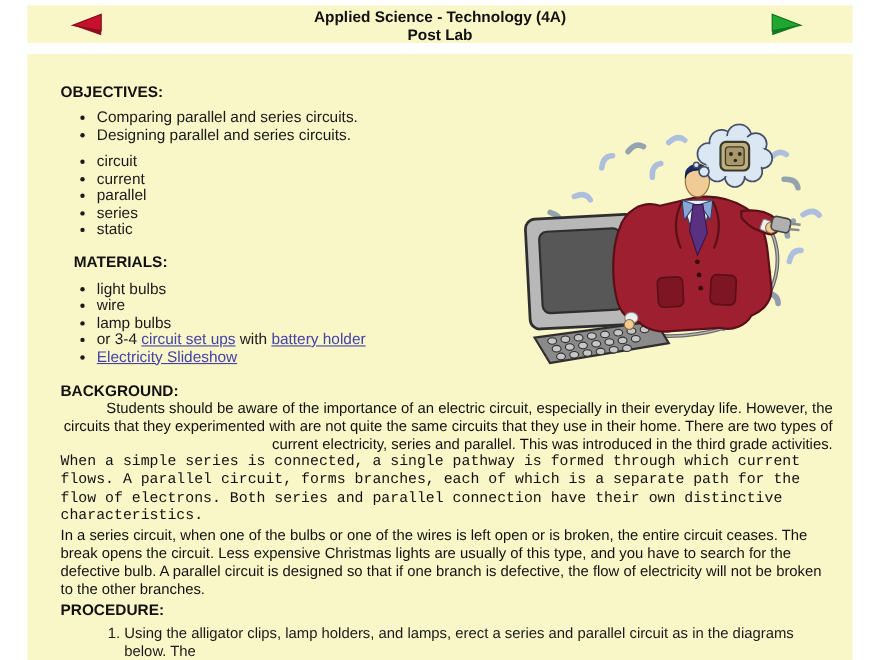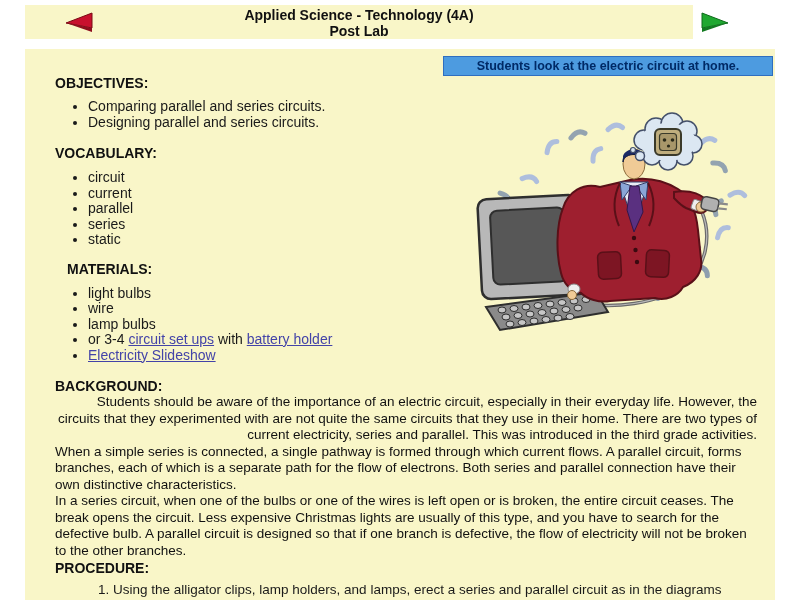--- a/index.html
+++ b/index.html
@@ -3,21 +3,21 @@
 <meta charset="utf-8">
 <style>
   html,body{margin:0;padding:0;}
   body{
     width:800px;height:600px;position:relative;overflow:hidden;
     background:#ffffff;
     font-family:"Liberation Sans", sans-serif;
     color:#1a1a1a;
   }
   .header{
-    position:absolute;left:25px;top:5px;width:668px;height:34px;
+    position:absolute;left:25px;top:5px;width:750px;height:34px;
     background:#F9F6C8;
   }
   .title{
     text-align:center;font-weight:bold;font-size:14px;line-height:16px;
     padding-top:2px;color:#111;
   }
   .nav-arrow{position:absolute;top:6px;width:34px;height:24px;cursor:pointer;}
   .nav-arrow.left{left:37px;}
   .nav-arrow.right{left:673px;}
   .content{
@@ -41,21 +41,21 @@
   .m-proc{margin-top:1px;}
   ul.blist{
     margin:8px 0 0 0;padding:0 0 0 33px;list-style:disc;
     font-size:14px;line-height:15.5px;
   }
   ul.blist.v{margin-top:9px;}
   p.para{
     margin:0;font-size:13.5px;line-height:16.5px;color:#111;
   }
   .p1{margin-top:7px;text-align:right;}
-  .p2{margin-top:5px;}
+  .p2{margin-top:5px;font-family:Liberation Mono, monospace;}
   .p3{margin-top:10px;}
   ol.steps{
     margin:6px 0 0 0;padding:0 0 0 58px;list-style:decimal;
     font-size:13.5px;line-height:16.5px;
   }
   a.lnk{color:#4343A8;text-decoration:underline;cursor:pointer;}
   .clipart{
     position:absolute;left:425px;top:63px;width:330px;height:245px;
   }
 </style>
@@ -72,21 +72,20 @@
     <div>Post Lab</div>
   </div>
   <svg class="nav-arrow right" viewBox="0 0 34 24">
     <polygon points="4,2 30,12 4,17" fill="#1FA830" stroke="#0E6A1A" stroke-width="1"></polygon>
     <polygon points="4,17 30,12 4,21" fill="#127A20"></polygon>
   </svg>
 </div>
 
 <div class="content">
 
-  <div class="banner">Students look at the electric circuit at home.</div>
 
   <svg class="clipart" viewBox="0 0 330 245">
 
     <g fill="none" stroke-linecap="round" stroke-width="5">
       <path d="M0,6 Q5,-4 13,-1" stroke="#AEBEDD" transform="translate(95,35) rotate(-20)"></path>
       <path d="M0,6 Q5,-4 13,-1" stroke="#93A3B0" transform="translate(122,20) rotate(10)"></path>
       <path d="M0,6 Q5,-4 13,-1" stroke="#AEBEDD" transform="translate(76,62) rotate(40)"></path>
       <path d="M0,6 Q5,-4 13,-1" stroke="#AEBEDD" transform="translate(140,44) rotate(-30)"></path>
       <path d="M0,6 Q5,-4 13,-1" stroke="#93A3B0" transform="translate(56,80) rotate(80)"></path>
       <path d="M0,6 Q5,-4 13,-1" stroke="#AEBEDD" transform="translate(160,12) rotate(20)"></path>
@@ -197,21 +196,20 @@
     </g>
   </svg>
 
   <div class="text-col">
     <div class="sec-heading m-obj">OBJECTIVES:</div>
     <ul class="blist">
       <li>Comparing parallel and series circuits.</li>
       <li>Designing parallel and series circuits.</li>
     </ul>
 
-    <div class="sec-heading m-voc">VOCABULARY:</div>
     <ul class="blist v">
       <li>circuit</li>
       <li>current</li>
       <li>parallel</li>
       <li>series</li>
       <li>static</li>
     </ul>
 
     <div class="sec-heading m-mat">MATERIALS:</div>
     <ul class="blist v">

